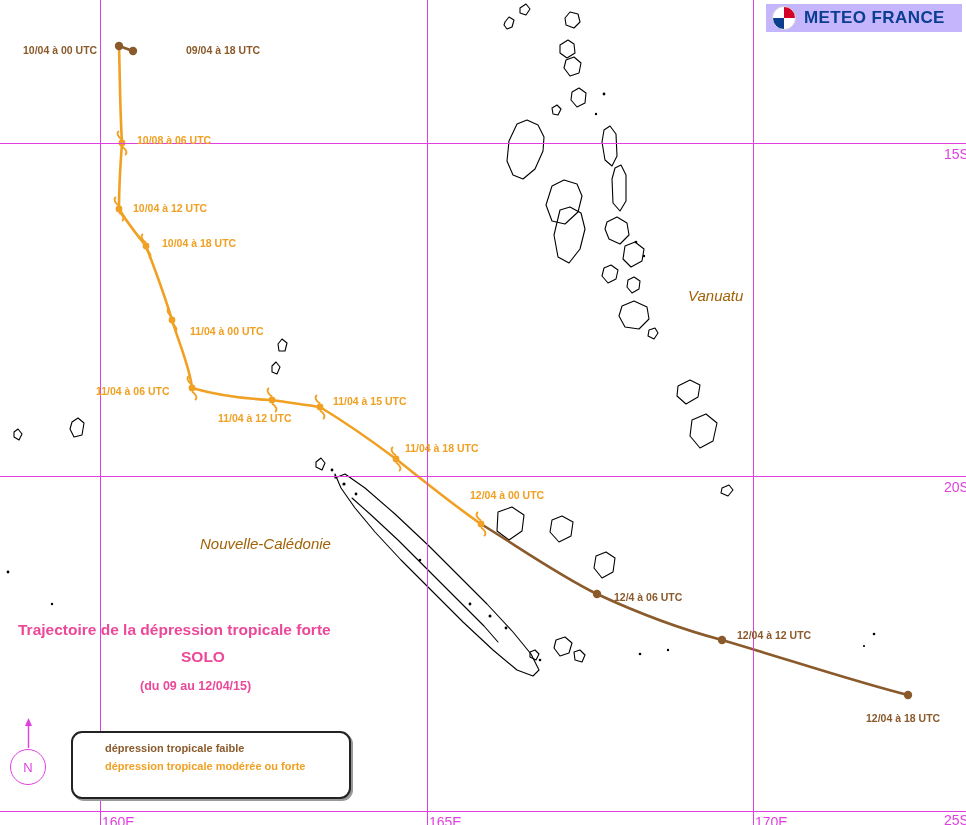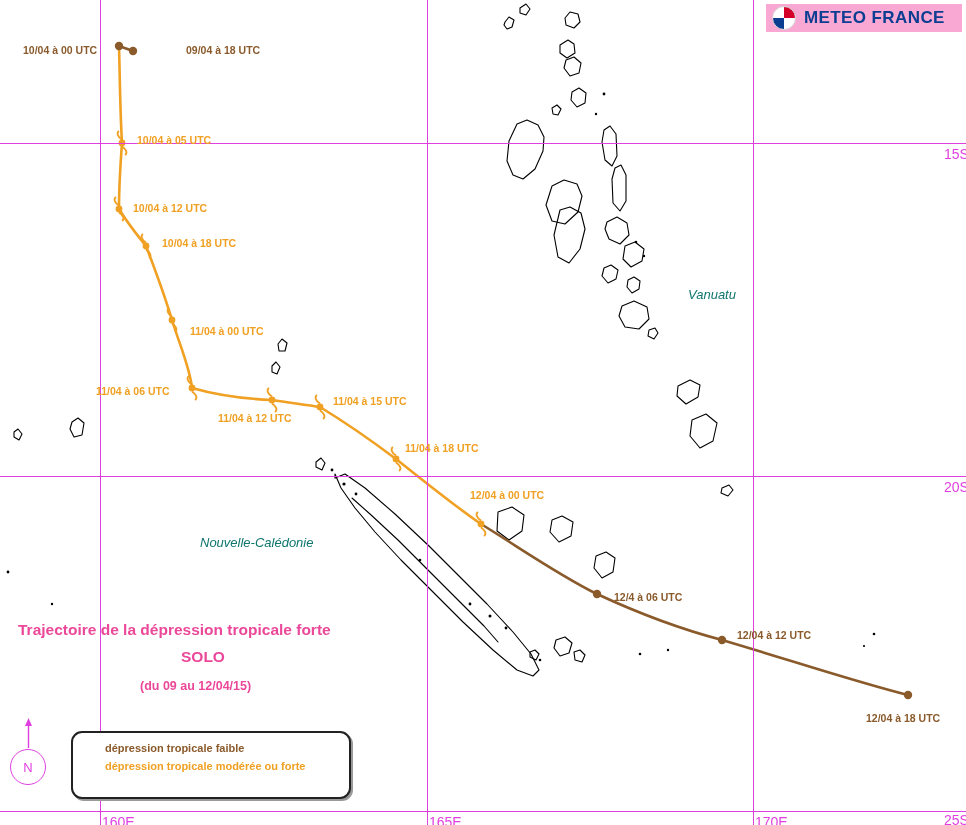--- a/index.html
+++ b/index.html
@@ -11,21 +11,21 @@
   #map{position:absolute;left:0;top:0;width:966px;height:825px;}
   .grid-line{position:absolute;background:#e040e0;}
   .grid-v{width:1px;height:825px;top:0;}
   .grid-h{height:1px;width:966px;left:0;}
   .grid-label{
     position:absolute;color:#e040e0;font-size:14px;
     font-family:Liberation Sans, sans-serif;white-space:nowrap;
   }
   .logo{
     position:absolute;right:4px;top:4px;width:196px;height:28px;
-    background:#f9a8d4;display:flex;align-items:center;
+    background:#c4b5fd;display:flex;align-items:center;
   }
   .logo-mark{
     width:24px;height:24px;border-radius:50%;
     background:
       conic-gradient(from 0deg,
         #d4002a 0deg 90deg,
         #ffffff 90deg 180deg,
         #0b3d91 180deg 270deg,
         #ffffff 270deg 360deg);
     border:1px solid #d8d8d8;margin-left:6px;margin-right:8px;
@@ -34,21 +34,21 @@
   .logo-text{
     color:#0b3d91;font-weight:bold;font-size:17px;letter-spacing:.4px;
     font-family:"Liberation Sans", sans-serif;
   }
   .track-label{
     position:absolute;font-size:10.5px;font-weight:bold;white-space:nowrap;
   }
   .lbl-brown{color:#8a5a2b;}
   .lbl-orange{color:#f0a022;}
   .place-label{
-    position:absolute;font-style:italic;font-size:13px;color:#0f766e;
+    position:absolute;font-style:italic;font-size:15px;color:#a16207;
     white-space:nowrap;
   }
   .title{
     position:absolute;font-weight:bold;color:#ec4899;white-space:nowrap;
   }
   #title-main{left:18px;top:621px;font-size:15.5px;}
   #title-sub{left:181px;top:648px;font-size:15.5px;}
   #title-dates{left:140px;top:679px;font-size:12.5px;text-align:center;}
   .legend-box{
     position:absolute;left:71px;top:731px;width:276px;height:64px;
@@ -243,21 +243,21 @@
 <div class="logo">
   <div class="logo-mark"></div>
   <div class="logo-text">METEO FRANCE</div>
 </div>
 
 <div class="place-label" style="left:688px;top:287px;">Vanuatu</div>
 <div class="place-label" style="left:200px;top:535px;">Nouvelle-Calédonie</div>
 
 <div class="track-label lbl-brown" style="left:150px;top:44px;padding-left:36px;">09/04 à 18 UTC</div>
 <div class="track-label lbl-brown" style="left:23px;top:44px;">10/04 à 00 UTC</div>
-<div class="track-label lbl-orange" style="left:137px;top:134px;">10/04 à 05 UTC</div>
+<div class="track-label lbl-orange" style="left:137px;top:134px;">10/08 à 06 UTC</div>
 <div class="track-label lbl-orange" style="left:133px;top:202px;">10/04 à 12 UTC</div>
 <div class="track-label lbl-orange" style="left:162px;top:237px;">10/04 à 18 UTC</div>
 <div class="track-label lbl-orange" style="left:190px;top:313px;margin-top:12px;">11/04 à  00 UTC</div>
 <div class="track-label lbl-orange" style="left:96px;top:385px;">11/04 à 06 UTC</div>
 <div class="track-label lbl-orange" style="left:218px;top:412px;">11/04 à 12 UTC</div>
 <div class="track-label lbl-orange" style="left:333px;top:395px;">11/04 à 15 UTC</div>
 <div class="track-label lbl-orange" style="left:405px;top:442px;">11/04 à 18 UTC</div>
 <div class="track-label lbl-orange" style="left:470px;top:489px;">12/04 à 00 UTC</div>
 <div class="track-label lbl-brown" style="left:614px;top:591px;">12/4 à 06 UTC</div>
 <div class="track-label lbl-brown" style="left:737px;top:629px;">12/04 à 12 UTC</div>

